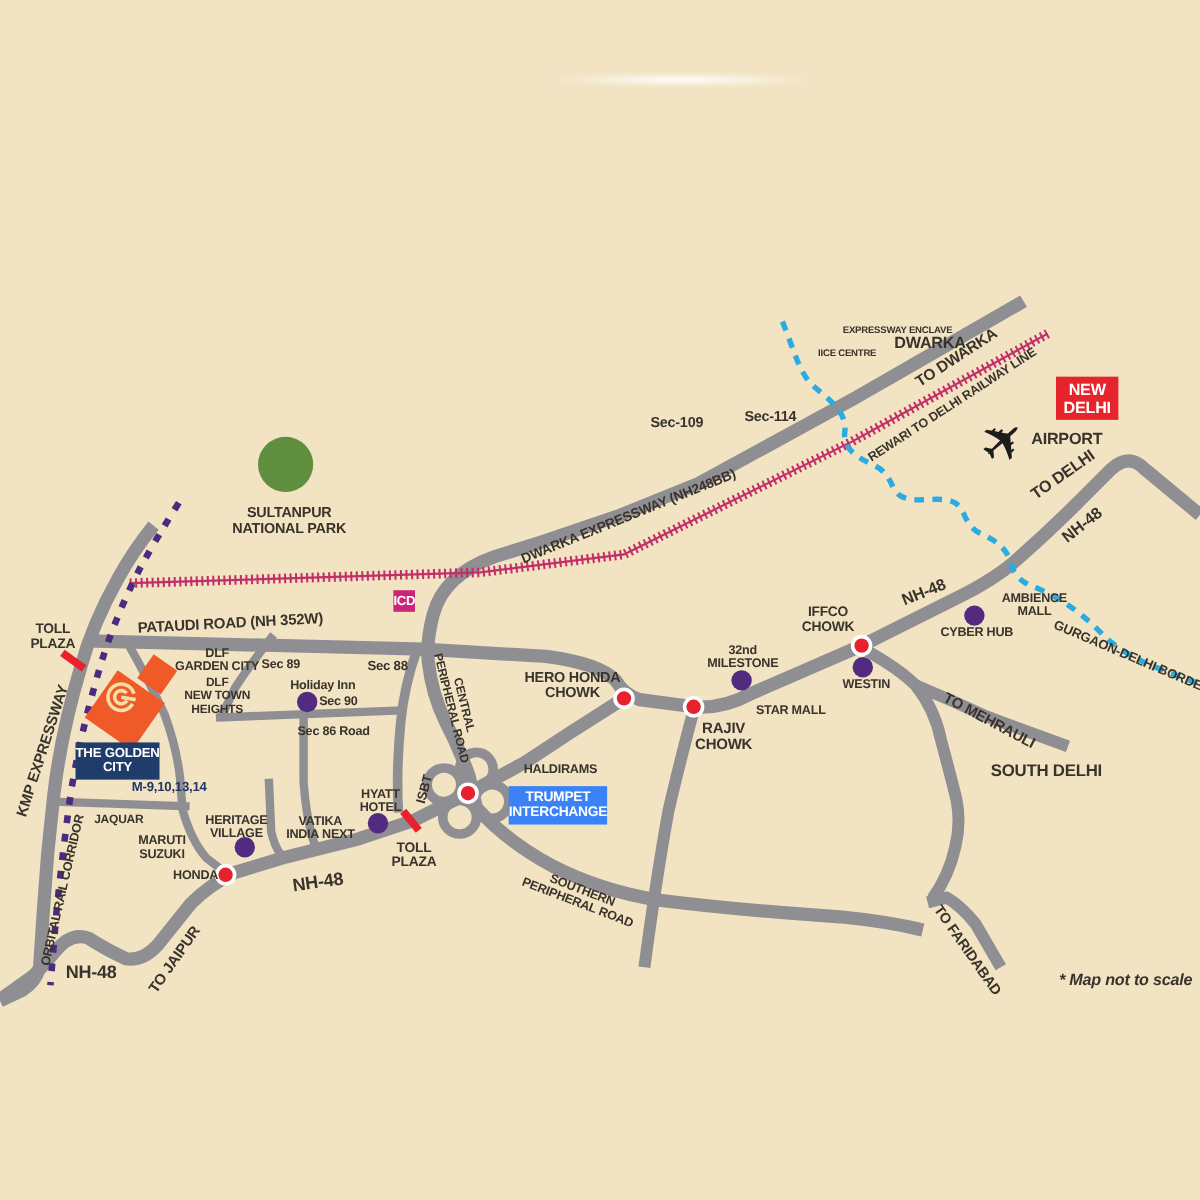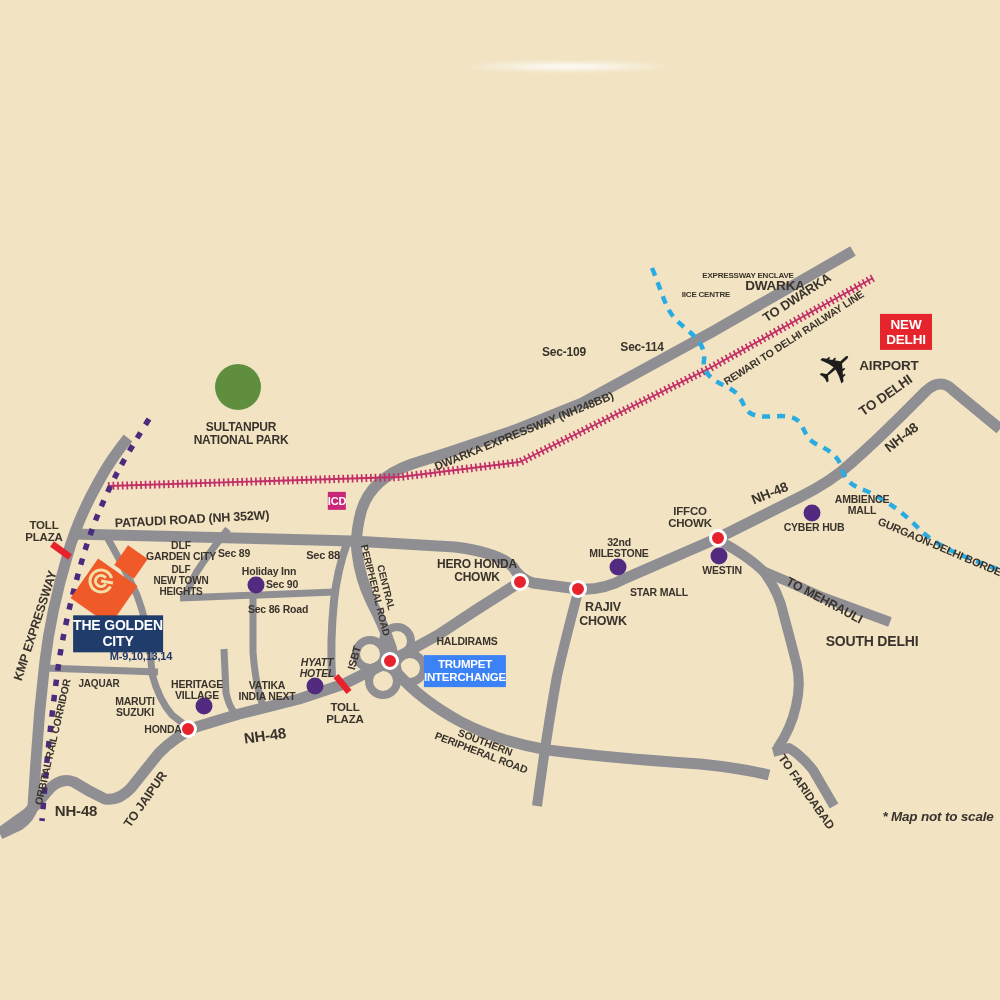--- a/index.html
+++ b/index.html
@@ -99,21 +99,21 @@
 
   <div class="flare"></div>
 
   <div class="plane" style="left:836px;top:368px;font-size:46px;transform:translate(-50%,-50%) rotate(-42deg);">✈</div>
 
   <div class="badge badge-red" style="left:906px;top:332px;font-size:13.5px;min-width:52px;">NEW
 DELHI</div>
   <div class="badge badge-magenta" style="left:337px;top:501px;font-size:11px;">ICD</div>
   <div class="badge badge-purple" style="left:465px;top:671px;font-size:11.5px;">TRUMPET
 INTERCHANGE</div>
-  <div class="badge badge-navy" style="left:118px;top:634px;font-size:14px;min-width:58px;">THE GOLDEN
+  <div class="badge badge-navy" style="left:98px;top:634px;font-size:11px;min-width:58px;">THE GOLDEN
 CITY</div>
   <div class="lbl navy-text" style="left:103px;top:657px;font-size:11px;margin-left:38px;">M-9,10,13,14</div>
 
   <div class="lbl" style="left:775px;top:250px;font-size:13.5px;margin-top:36px;">DWARKA</div>
   <div class="lbl" style="left:748px;top:276px;font-size:8px;">EXPRESSWAY ENCLAVE</div>
   <div class="lbl" style="left:706px;top:295px;font-size:8px;">IICE CENTRE</div>
   <div class="lbl" style="left:797px;top:298px;font-size:13px;transform:translate(-50%,-50%) rotate(-33deg);">TO DWARKA</div>
   <div class="lbl" style="left:794px;top:338px;font-size:10.5px;transform:translate(-50%,-50%) rotate(-33deg);">REWARI TO DELHI RAILWAY LINE</div>
   <div class="lbl" style="left:889px;top:366px;font-size:13.5px;">AIRPORT</div>
   <div class="lbl" style="left:886px;top:396px;font-size:13.5px;transform:translate(-50%,-50%) rotate(-35deg);">TO DELHI</div>
@@ -140,21 +140,21 @@
   <div class="lbl" style="left:380px;top:589px;font-size:10px;transform:translate(-50%,-50%) rotate(76deg);">CENTRAL
 PERIPHERAL ROAD</div>
   <div class="lbl" style="left:99px;top:684px;font-size:10px;">JAQUAR</div>
   <div class="lbl" style="left:135px;top:707px;font-size:10.5px;">MARUTI
 SUZUKI</div>
   <div class="lbl" style="left:163px;top:730px;font-size:10.5px;">HONDA</div>
   <div class="lbl" style="left:197px;top:690px;font-size:10.5px;">HERITAGE
 VILLAGE</div>
   <div class="lbl" style="left:267px;top:691px;font-size:10.5px;">VATIKA
 INDIA NEXT</div>
-  <div class="lbl" style="left:317px;top:668px;font-size:10.5px;font-style:italic;">HYATT
+  <div class="lbl" style="left:317px;top:668px;font-size:10.5px;">HYATT
 HOTEL</div>
   <div class="lbl" style="left:355px;top:658px;font-size:11px;transform:translate(-50%,-50%) rotate(-75deg);">ISBT</div>
   <div class="lbl" style="left:345px;top:713px;font-size:11.5px;">TOLL
 PLAZA</div>
   <div class="lbl" style="left:467px;top:642px;font-size:10.5px;">HALDIRAMS</div>
   <div class="lbl" style="left:477px;top:571px;font-size:12px;">HERO HONDA
 CHOWK</div>
   <div class="lbl" style="left:603px;top:614px;font-size:12.5px;">RAJIV
 CHOWK</div>
   <div class="lbl" style="left:619px;top:548px;font-size:10.5px;">32nd

